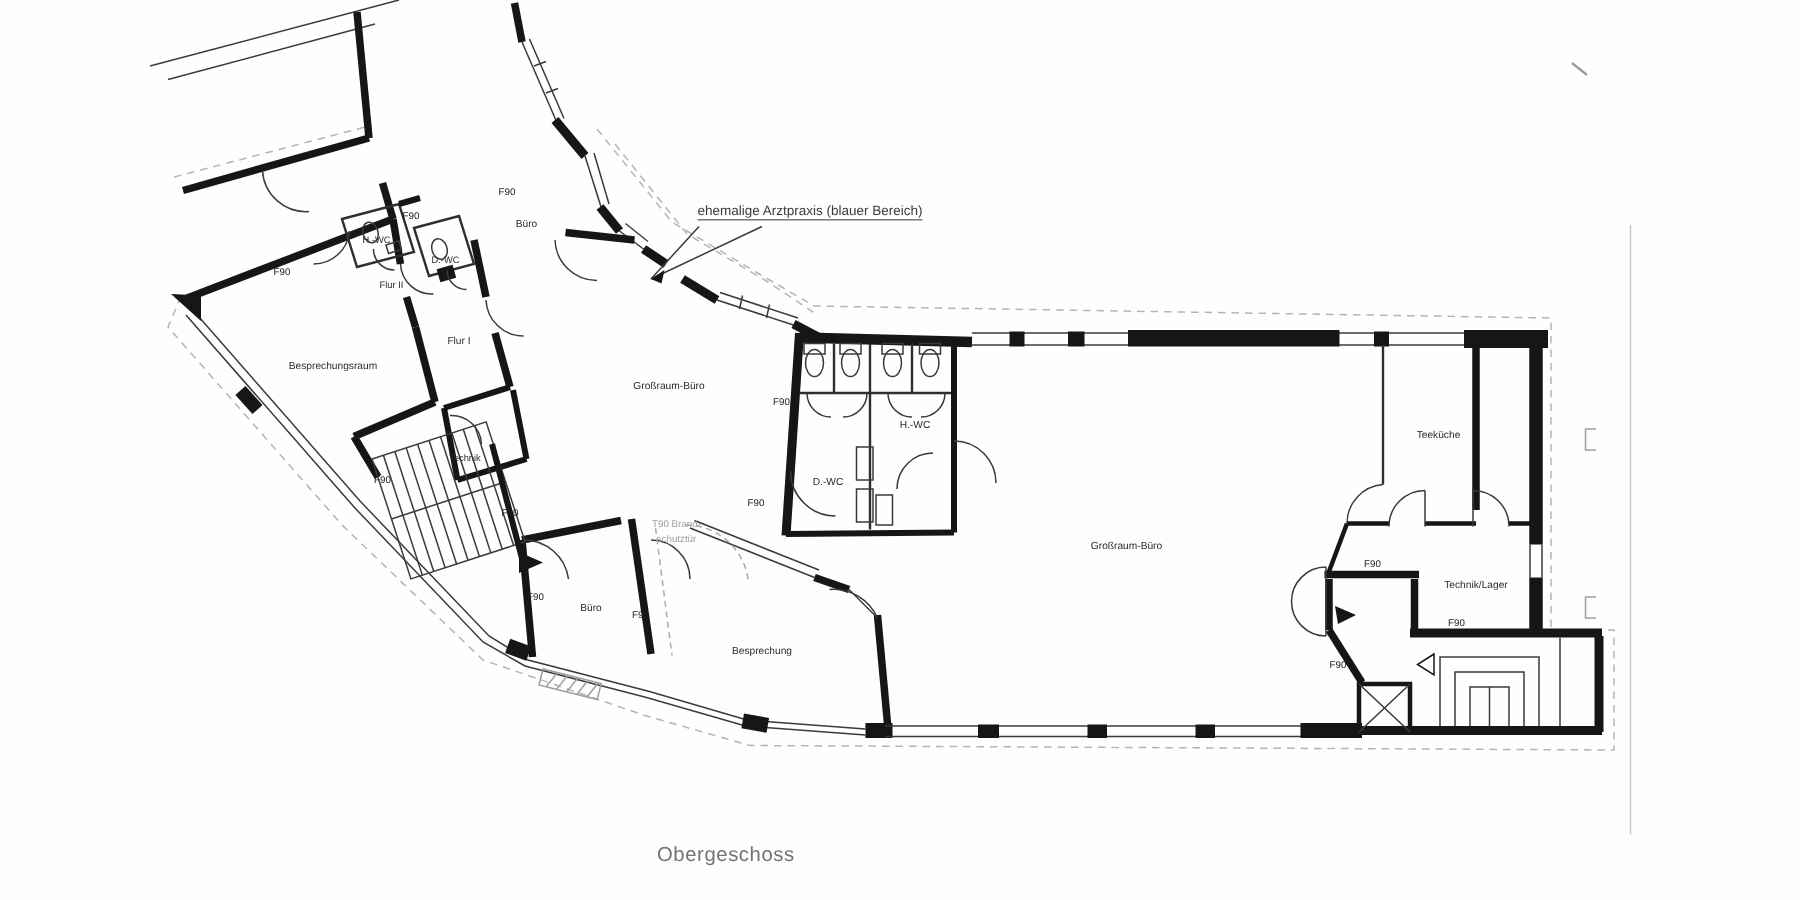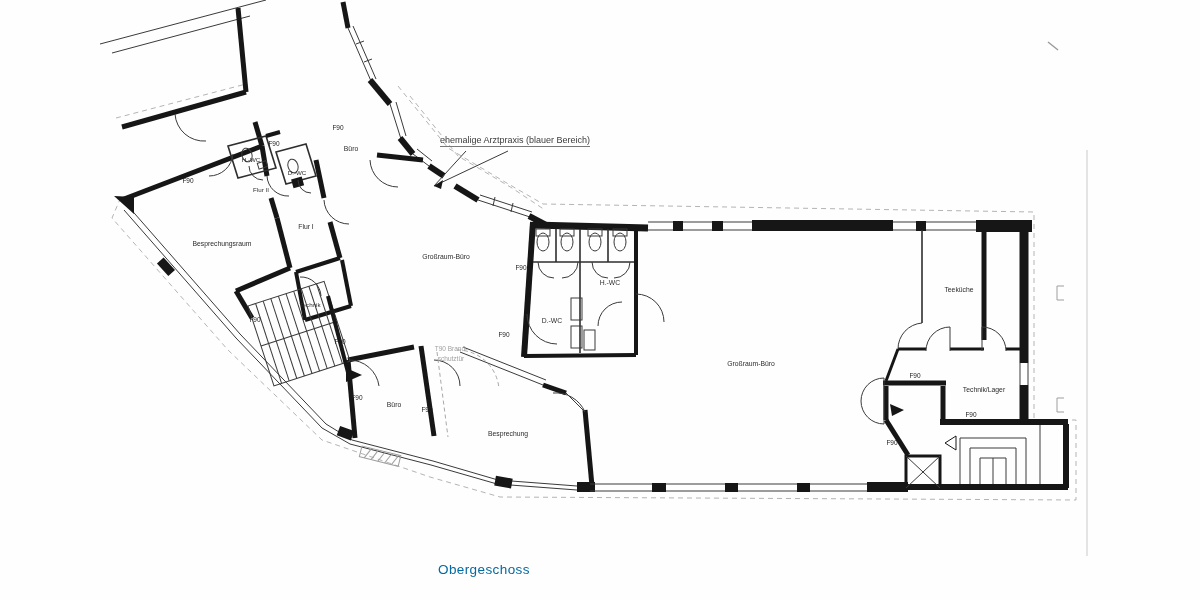--- a/index.html
+++ b/index.html
@@ -13,24 +13,24 @@
   .t{stroke:#3a3a3a;stroke-width:1;fill:none;}
   .t15{stroke:#2e2e2e;stroke-width:1.6;fill:none;}
   .dash{stroke:#b4b4b4;stroke-width:1;fill:none;stroke-dasharray:5 4;}
   .gray{stroke:#9e9e9e;stroke-width:1;fill:none;}
   .graydash{stroke:#a8a8a8;stroke-width:1;fill:none;stroke-dasharray:4 3;}
   .blk{fill:#161616;stroke:none;}
   .lbl{font-size:6.8px;fill:#2b2b2b;text-anchor:middle;}
   .f90{font-size:6.5px;fill:#1c1c1c;text-anchor:middle;}
   .note{font-size:6.5px;fill:#a0a0a0;text-anchor:middle;}
   #plan-title{
-    position:absolute;left:438px;top:562px;font-size:13.5px;color:#0369a1;letter-spacing:0.4px;
+    position:absolute;left:438px;top:562px;font-size:13.5px;color:#737373;letter-spacing:0.4px;
   }
   #arzt-note{
-    position:absolute;left:440px;top:135px;font-size:9px;color:#3c3c3c;
+    position:absolute;left:465px;top:135px;font-size:9px;color:#3c3c3c;
     border-bottom:1px solid #787878;padding-bottom:1px;white-space:nowrap;
   }
 </style>
 </head>
 <body>
 
 <div id="canvas">
 <svg width="1200" height="600" viewBox="0 0 1200 600">
 
   <g>

